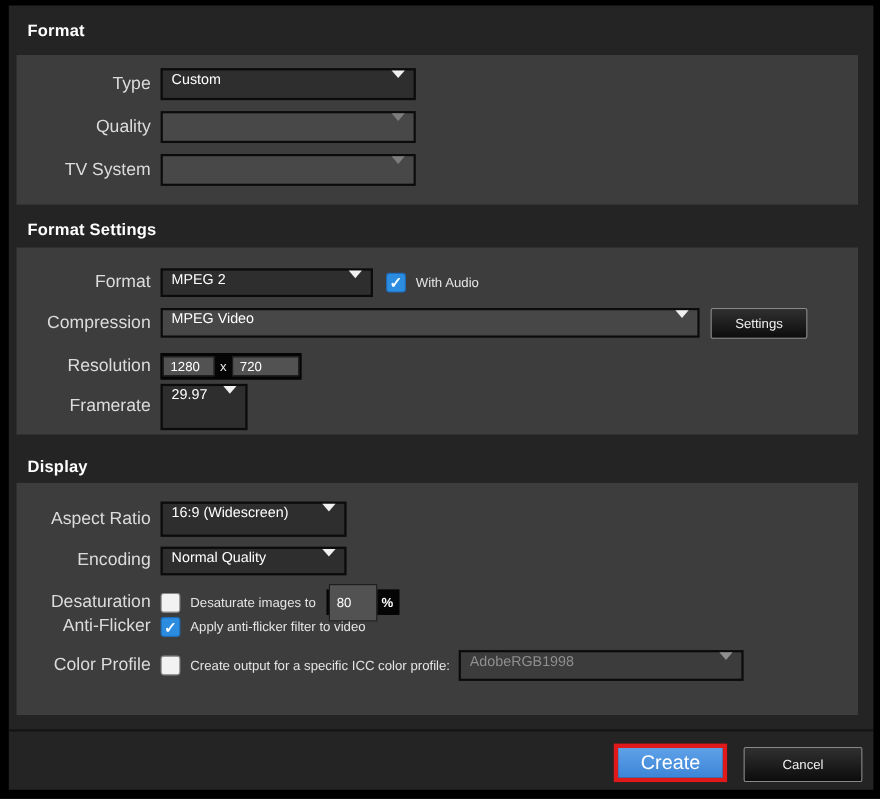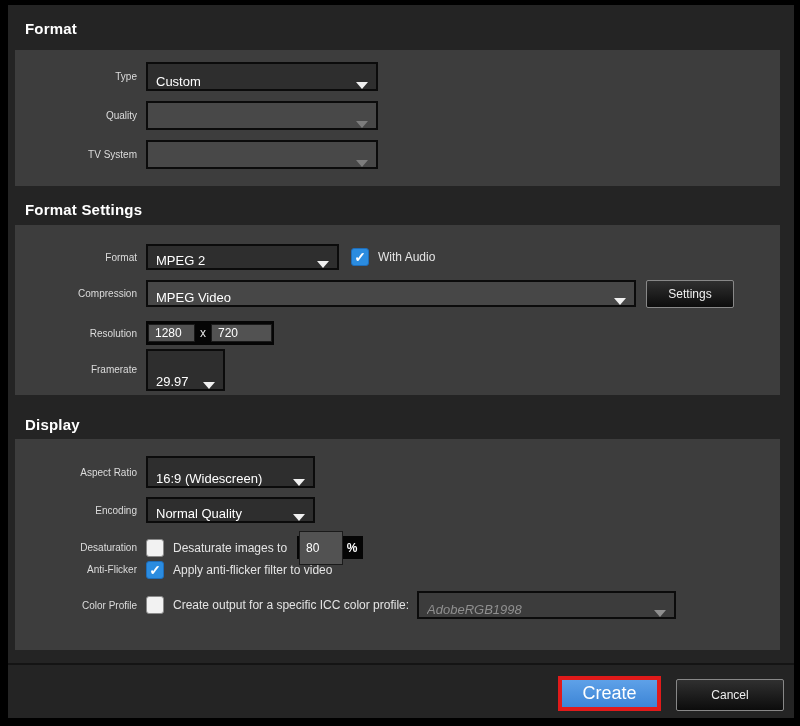--- a/index.html
+++ b/index.html
@@ -15,39 +15,39 @@
   .section-heading{
     position:absolute;left:17px;color:#ffffff;font-size:15px;font-weight:bold;
     letter-spacing:.2px;
   }
   .panel{
     position:absolute;left:7px;width:765px;background:#3d3d3d;
     box-sizing:border-box;
   }
   .row{display:flex;align-items:center;}
   .row-label{
-    width:122px;margin-right:9px;text-align:right;color:#dcdcdc;font-size:10px;
+    width:122px;margin-right:9px;text-align:right;color:#dcdcdc;font-size:16px;
     flex:none;white-space:nowrap;
   }
   
   .dd{
-    box-sizing:border-box;display:flex;align-items:flex-end;
+    box-sizing:border-box;display:flex;align-items:flex-start;
     background:#2e2e2e;border:2px solid #0b0b0b;padding:0 8px;flex:none;
   }
   .dd .dd-value{color:#ffffff;font-size:13px;white-space:nowrap;overflow:hidden;}
   .chev{
     width:0;height:0;border-left:6px solid transparent;border-right:6px solid transparent;
     border-top:7px solid #f0f0f0;margin-left:auto;flex:none;
   }
   .dd.disabled{background:#484848;}
   .dd.disabled .dd-value{color:#909090;}
   .dd.disabled .chev{border-top-color:#7d7d7d;}
   .dd.lighter{background:#474747;}
   .dd.profile{background:#3c3c3c;}
-  .dd.profile .dd-value{color:#8f8f8f;font-style:italic;}
+  .dd.profile .dd-value{color:#8f8f8f;}
   .dd.profile .chev{border-top-color:#8f8f8f;}
   
   .checkbox{
     width:18px;height:18px;box-sizing:border-box;border-radius:3px;flex:none;
     background:#f2f2f2;border:1px solid #8a8a8a;display:flex;align-items:center;justify-content:center;
     cursor:default;
   }
   .checkbox.checked{background:#2b8ce0;border-color:#1d6dbb;}
   .checkmark{color:#ffffff;font-size:14px;font-weight:bold;line-height:1;}
   .cb-text{color:#e4e4e4;font-size:12px;margin-left:9px;white-space:nowrap;}

